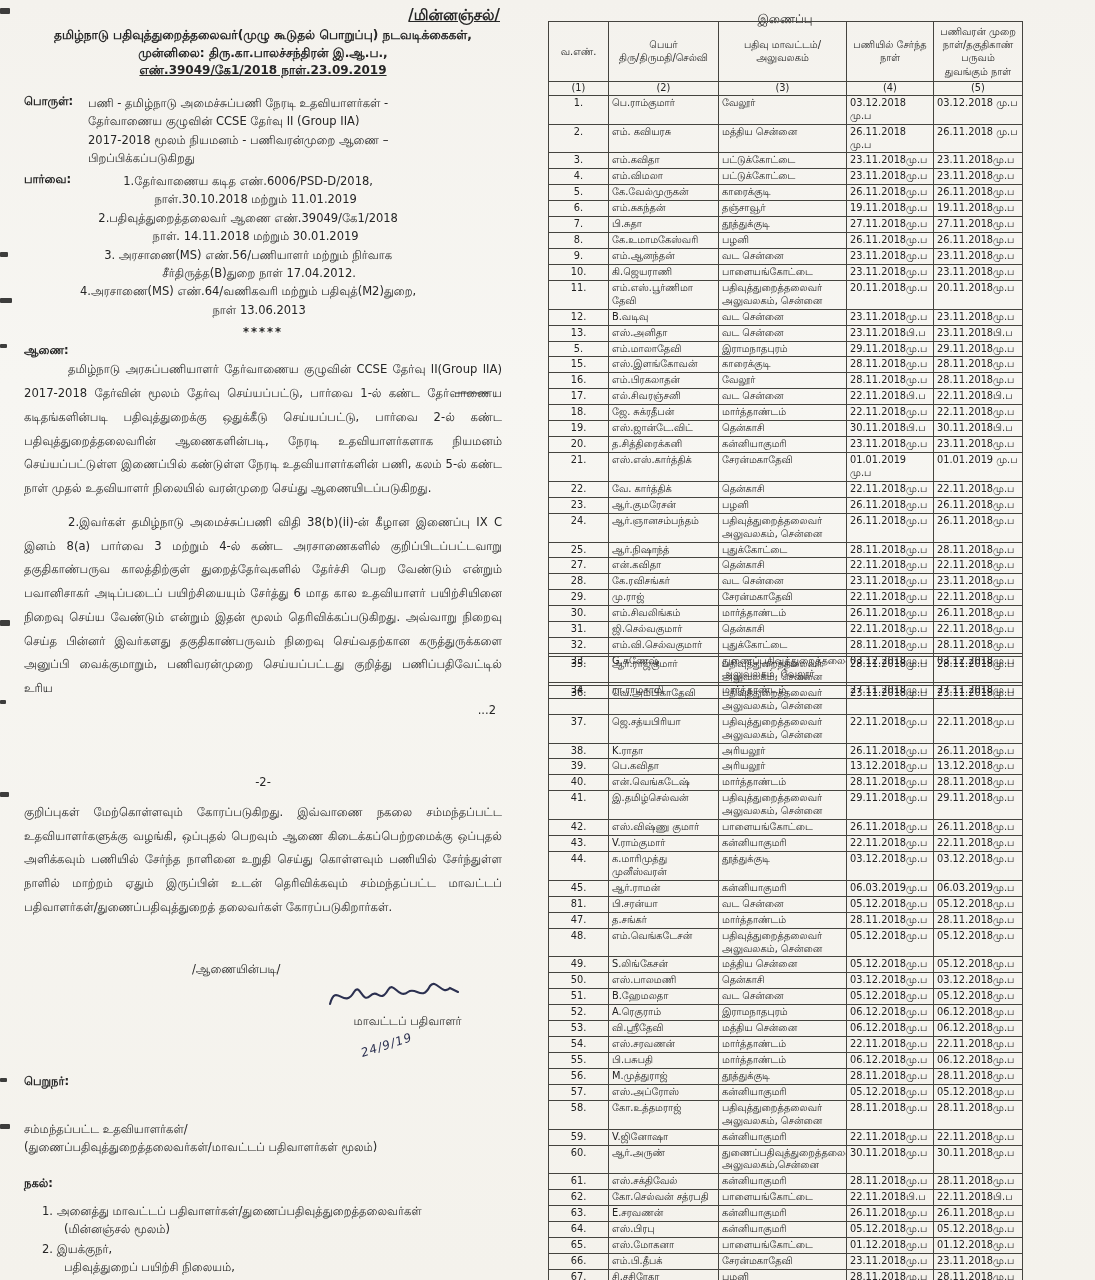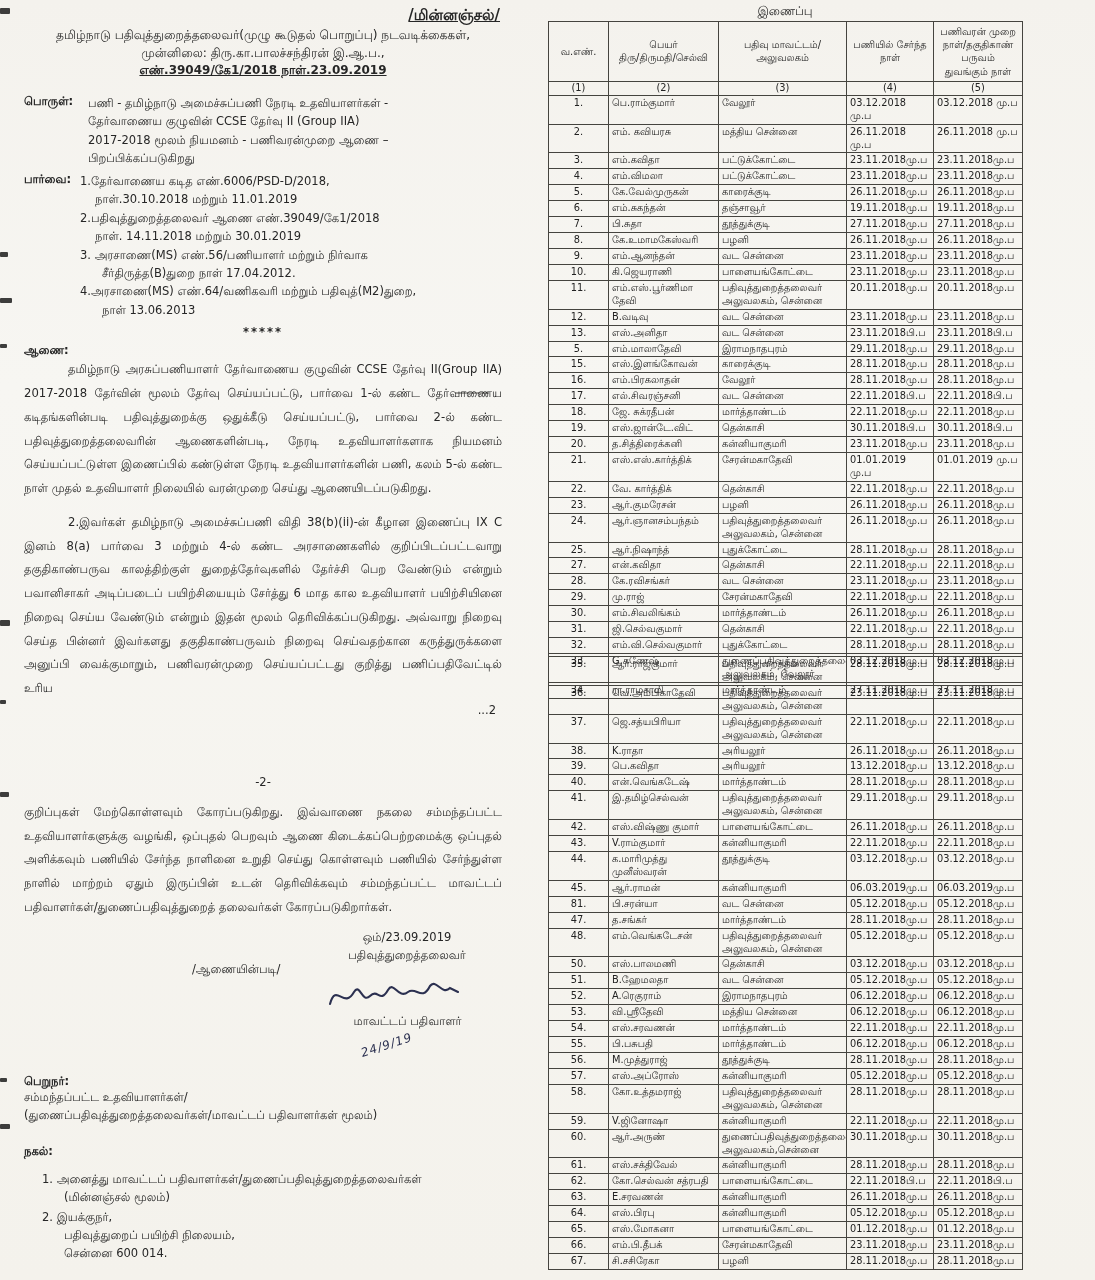--- a/index.html
+++ b/index.html
@@ -2,49 +2,49 @@
 <html><head>
 <meta charset="utf-8">
 <style>
   html,body{margin:0;padding:0;}
   body{width:1095px;height:1280px;overflow:hidden;background:#e9e7e2;}
   .page{position:relative;width:1095px;height:1280px;background:linear-gradient(180deg,#f4f2ed 0%,#f7f6f2 30%,#f4f2ec 100%);
         font-family:"DejaVu Sans",sans-serif;color:#262626;overflow:hidden;}
   
   .left-col{position:absolute;left:24px;top:6px;width:478px;font-size:11.5px;}
   .email-tag{text-align:right;font-weight:bold;text-decoration:underline;font-size:15px;padding-right:2px;}
-  .head-line{text-align:center;font-weight:normal;font-size:12.2px;line-height:1.5;}
+  .head-line{text-align:center;font-weight:bold;font-size:12.2px;line-height:1.5;}
   .order-line{text-align:center;font-weight:bold;font-size:12px;text-decoration:underline;margin-bottom:16px;}
   .labeled-row{display:flex;margin-top:4px;}
   .row-label{flex:none;width:64px;font-weight:bold;}
   .row-text{white-space:pre-line;line-height:1.62;}
   .ref-label{flex:none;width:56px;font-weight:bold;}
   .ref-list{line-height:1.6;}
-  .ref-item{padding-left:15px;text-indent:-15px;white-space:pre-line;}
+  .ref-item{padding-left:15px;text-indent:-15px;white-space:pre-line;text-align:center;}
   .ref-item:nth-child(3),.ref-item:nth-child(4){padding-left:22px;text-indent:-22px;}
   .stars{text-align:center;letter-spacing:2px;font-weight:bold;margin:6px 0 2px 0;}
   .order-label{font-weight:bold;margin-top:4px;}
   .body-para{text-align:justify;text-indent:44px;line-height:2.05;font-size:11.6px;}
   .body-para.no-indent{text-indent:0;}
   .cont-marker{text-align:right;padding-right:6px;margin-top:2px;}
   .page2-marker{text-align:center;margin-top:58px;font-size:11.5px;}
   .sign-area{position:relative;height:152px;margin-top:2px;}
   .sig-stack{position:absolute;left:283px;top:6px;width:200px;text-align:center;line-height:1.6;}
   .by-order{position:absolute;left:168px;top:40px;}
   .signature-svg{position:absolute;left:300px;top:52px;}
   .countersign{position:absolute;left:296px;top:92px;width:175px;text-align:center;}
   .margin-note{position:absolute;left:336px;top:116px;transform:rotate(-18deg);color:#2b3050;
                font-style:italic;font-size:12px;letter-spacing:1px;}
   .to-label,.copies-label{font-weight:bold;}
-  .to-text{white-space:pre-line;line-height:1.55;}
+  .to-text{white-space:pre-line;line-height:1.55;margin-top:32px;}
   .copies-block{margin-top:20px;}
   .copies-list{margin-top:12px;margin-left:18px;line-height:1.55;}
   .copy-item{padding-left:22px;text-indent:-22px;white-space:pre-line;margin-bottom:2px;}
   
-  .annex-title{position:absolute;left:548px;top:4px;width:474px;text-align:center;font-size:11.8px;color:#222;}
+  .annex-title{position:absolute;left:548px;top:12px;width:474px;text-align:center;font-size:11.8px;color:#222;}
   .annex-wrap1{position:absolute;left:548px;top:21px;width:474px;}
   .annex-wrap2{position:absolute;left:548px;top:656px;width:474px;}
   table.annex{border-collapse:collapse;table-layout:fixed;width:474px;font-size:9.8px;color:#222;background:transparent;}
   table.annex th,table.annex td{border:1px solid #45443f;padding:1px 3px;vertical-align:top;line-height:1.32;
       overflow:hidden;}
   table.annex thead th{font-weight:normal;text-align:center;vertical-align:middle;white-space:pre-line;padding:3px 2px;line-height:1.35;}
   table.annex .num-row td{text-align:center;padding:0 2px;}
   table.annex td.c0{text-align:center;}
   
   .artifact{position:absolute;background:#1c1c1c;opacity:.85;border-radius:1px;}
@@ -107,24 +107,20 @@
 
     <div class="order-label">ஆணை:</div>
     <div class="body-para">தமிழ்நாடு அரசுப்பணியாளர் தேர்வாணைய குழுவின் CCSE தேர்வு II(Group IIA) 2017-2018 தேர்வின் மூலம் தேர்வு செய்யப்பட்டு, பார்வை 1-ல் கண்ட தேர்வாணைய கடிதங்களின்படி பதிவுத்துறைக்கு ஒதுக்கீடு செய்யப்பட்டு, பார்வை 2-ல் கண்ட பதிவுத்துறைத்தலைவரின் ஆணைகளின்படி, நேரடி உதவியாளர்களாக நியமனம் செய்யப்பட்டுள்ள இணைப்பில் கண்டுள்ள நேரடி உதவியாளர்களின் பணி, கலம் 5-ல் கண்ட நாள் முதல் உதவியாளர் நிலையில் வரன்முறை செய்து ஆணையிடப்படுகிறது.</div>
     <div class="body-para" style="margin-top:10px;">2.இவர்கள் தமிழ்நாடு அமைச்சுப்பணி விதி 38(b)(ii)-ன் கீழான இணைப்பு IX C இனம் 8(a) பார்வை 3 மற்றும் 4-ல் கண்ட அரசாணைகளில் குறிப்பிடப்பட்டவாறு தகுதிகாண்பருவ காலத்திற்குள் துறைத்தேர்வுகளில் தேர்ச்சி பெற வேண்டும் என்றும் பவானிசாகர் அடிப்படைப் பயிற்சியையும் சேர்த்து 6 மாத கால உதவியாளர் பயிற்சியினை நிறைவு செய்ய வேண்டும் என்றும் இதன் மூலம் தெரிவிக்கப்படுகிறது. அவ்வாறு நிறைவு செய்த பின்னர் இவர்களது தகுதிகாண்பருவம் நிறைவு செய்வதற்கான கருத்துருக்களை அனுப்பி வைக்குமாறும், பணிவரன்முறை செய்யப்பட்டது குறித்து பணிப்பதிவேட்டில் உரிய</div>
     <div class="cont-marker">...2</div>
 
     <div class="page2-marker">-2-</div>
     <div class="body-para no-indent" style="margin-top:12px;">குறிப்புகள் மேற்கொள்ளவும் கோரப்படுகிறது. இவ்வாணை நகலை சம்மந்தப்பட்ட உதவியாளர்களுக்கு வழங்கி, ஒப்புதல் பெறவும் ஆணை கிடைக்கப்பெற்றமைக்கு ஒப்புதல் அளிக்கவும் பணியில் சேர்ந்த நாளினை உறுதி செய்து கொள்ளவும் பணியில் சேர்ந்துள்ள நாளில் மாற்றம் ஏதும் இருப்பின் உடன் தெரிவிக்கவும் சம்மந்தப்பட்ட மாவட்டப் பதிவாளர்கள்/துணைப்பதிவுத்துறைத் தலைவர்கள் கோரப்படுகிறார்கள்.</div>
 
     <div class="sign-area">
-      <div class="sig-stack">
-        <div>ஒம்/23.09.2019</div>
-        <div>பதிவுத்துறைத்தலைவர்</div>
-      </div>
       <div class="by-order">/ஆணையின்படி/</div>
       <svg class="signature-svg" width="140" height="40" viewBox="0 0 140 40">
         <path d="M6,30 C12,8 20,36 30,18 C36,8 38,30 46,22 C54,14 56,30 64,16 C70,6 74,26 84,18 C92,12 98,28 106,12 C112,4 118,22 126,14 L134,18" fill="none" stroke="#2b3050" stroke-width="2.1" stroke-linecap="round"></path>
       </svg>
       <div class="countersign">மாவட்டப் பதிவாளர்</div>
       <div class="margin-note">24/9/19</div>
     </div>
 
     <div class="to-label">பெறுநர்:</div>
     <div class="to-text">சம்மந்தப்பட்ட உதவியாளர்கள்/
@@ -512,20 +508,27 @@
             <td class="c4">28.11.2018மு.ப</td>
           </tr>
           <tr>
             <td class="c0">48.</td>
             <td class="c1">எம்.வெங்கடேசன்</td>
             <td class="c2">பதிவுத்துறைத்தலைவர் அலுவலகம், சென்னை</td>
             <td class="c3">05.12.2018மு.ப</td>
             <td class="c4">05.12.2018மு.ப</td>
           </tr>
           <tr>
+            <td class="c0">49.</td>
+            <td class="c1">S.லிங்கேசன்</td>
+            <td class="c2">மத்திய சென்னை</td>
+            <td class="c3">05.12.2018மு.ப</td>
+            <td class="c4">05.12.2018மு.ப</td>
+          </tr>
+          <tr>
             <td class="c0">50.</td>
             <td class="c1">எஸ்.பாலமணி</td>
             <td class="c2">தென்காசி</td>
             <td class="c3">03.12.2018மு.ப</td>
             <td class="c4">03.12.2018மு.ப</td>
           </tr>
           <tr>
             <td class="c0">51.</td>
             <td class="c1">B.ஹேமலதா</td>
             <td class="c2">வட சென்னை</td>

